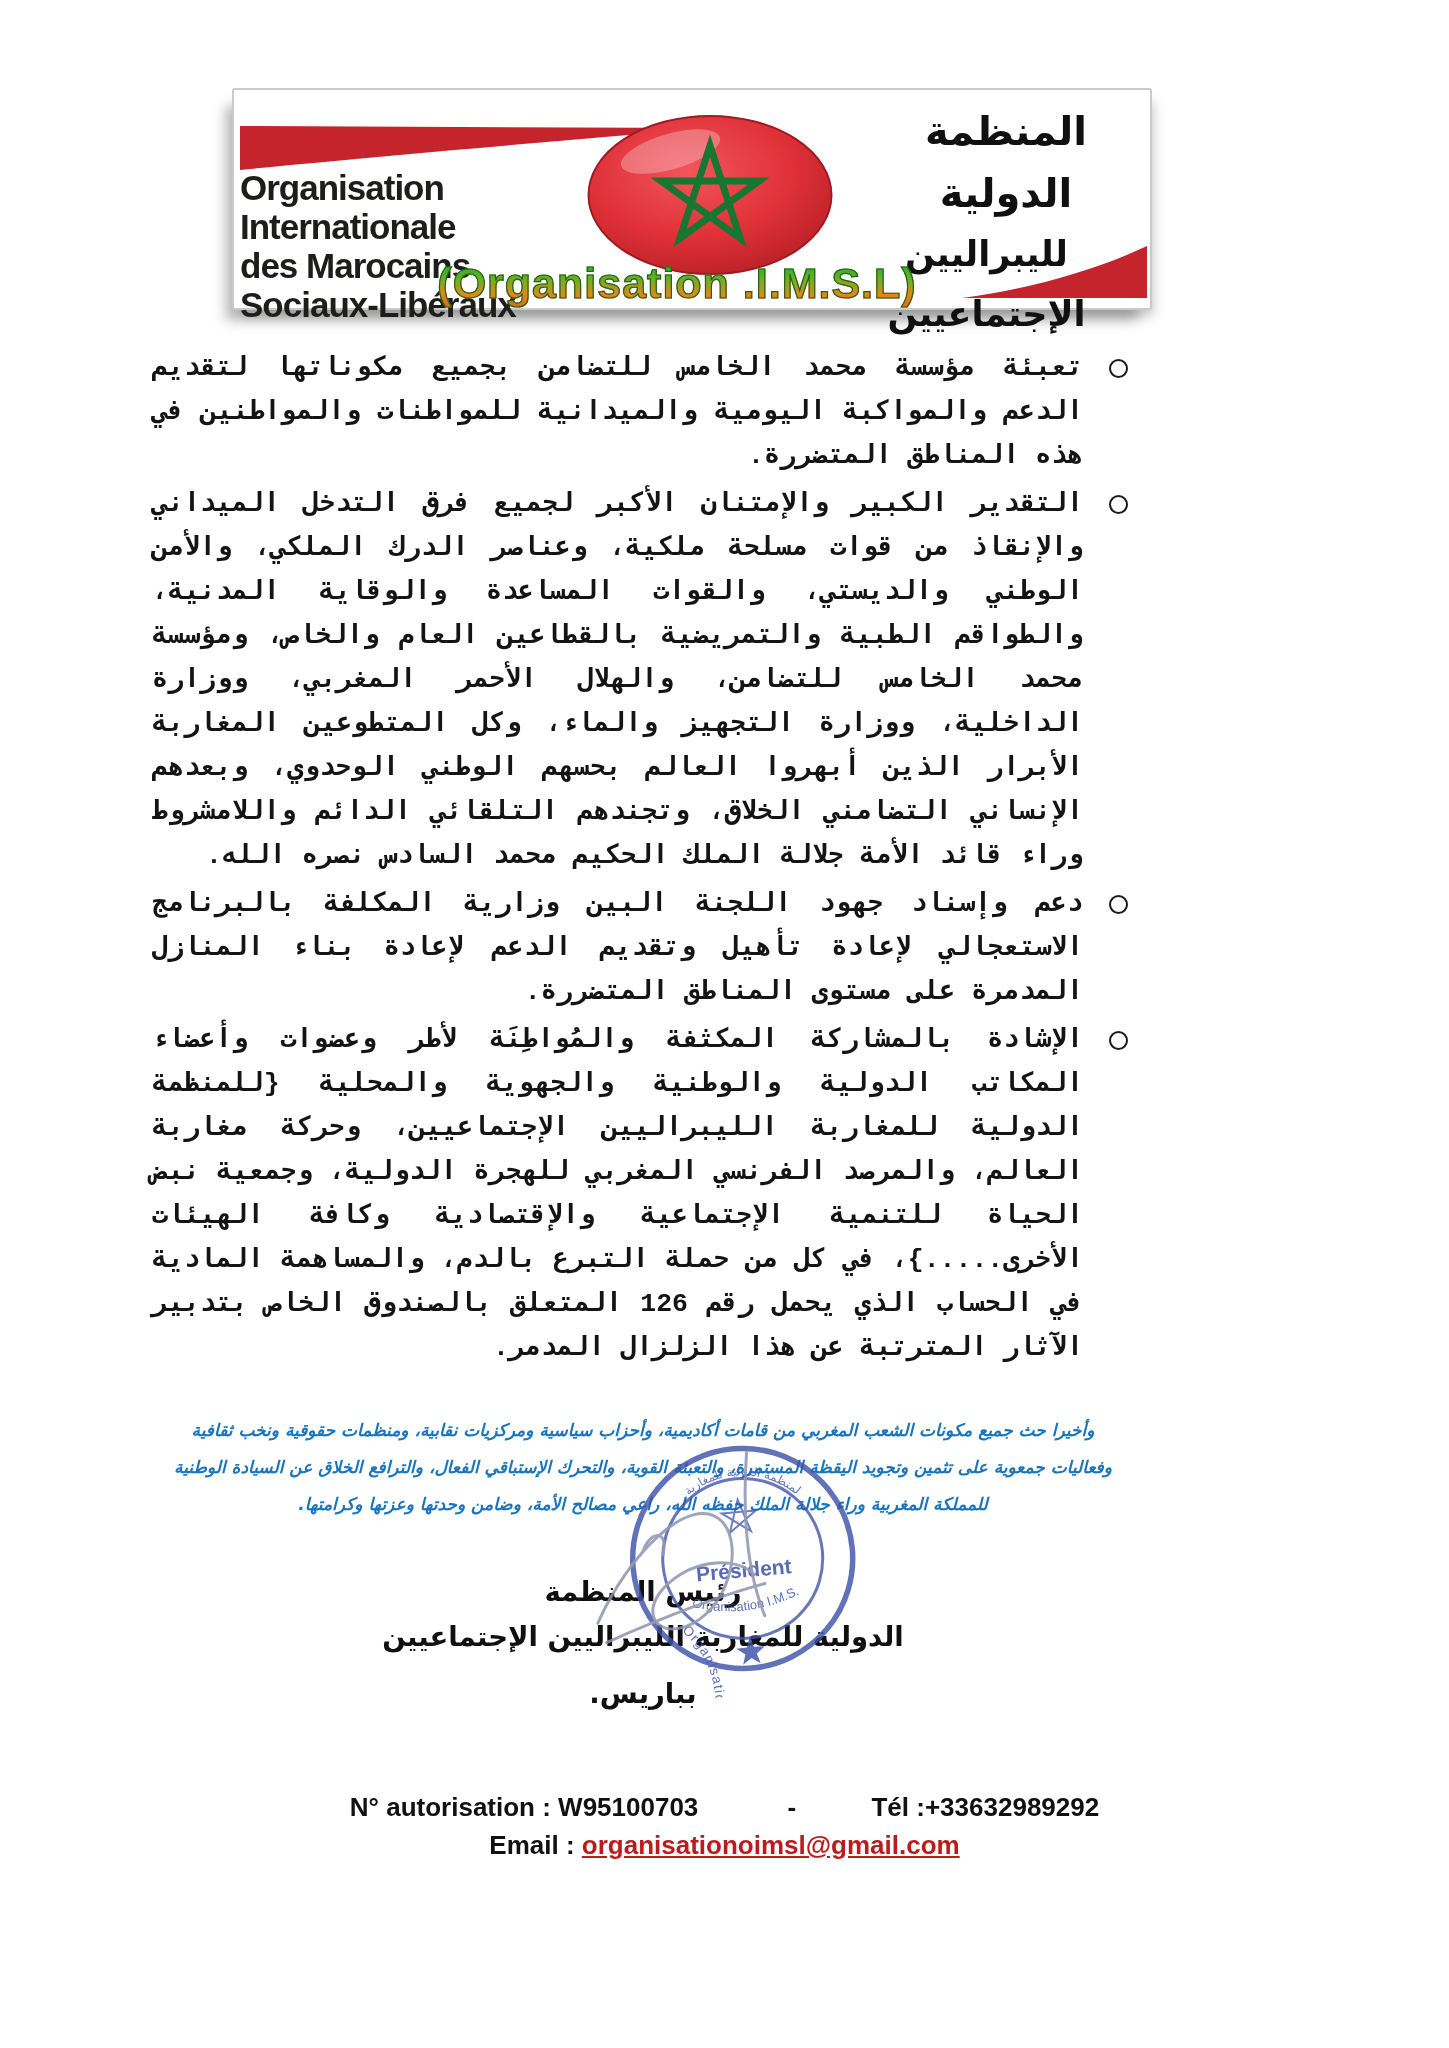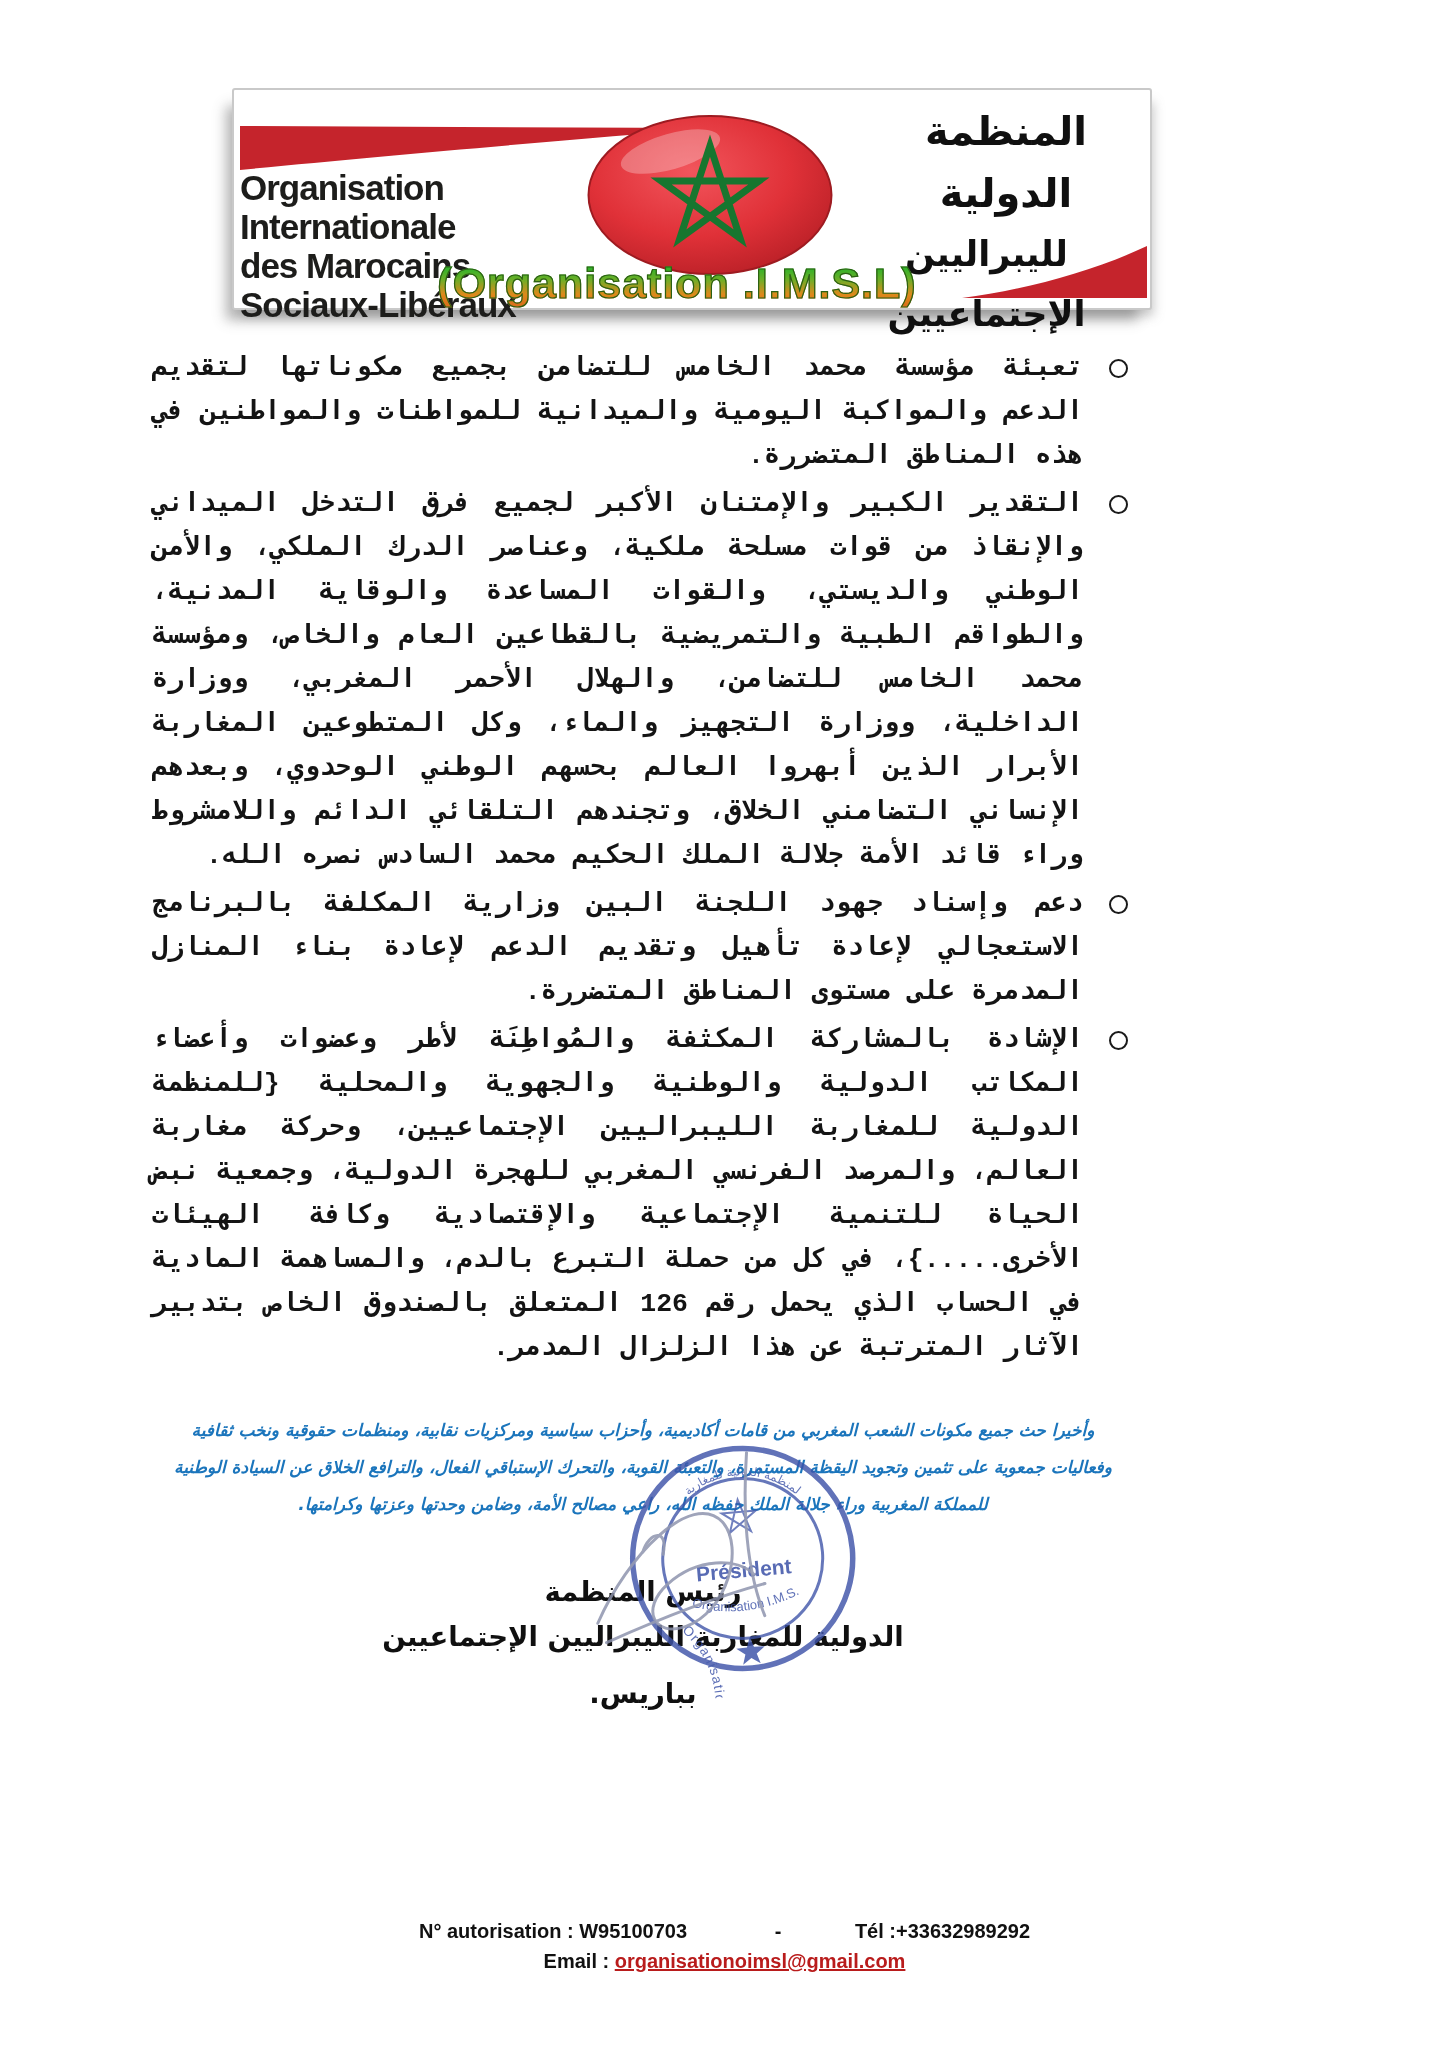--- a/index.html
+++ b/index.html
@@ -39,22 +39,22 @@
   .closing{margin:42px 14px 0 14px;text-align:center;font-style:italic;color:#1b75bc;
            font-size:17px;line-height:37px;}
   .sig-block{margin-top:46px;text-align:center;color:#101010;line-height:45px;font-size:27.5px;}
   .sig-city{margin-top:12px;}
 
   
   .stamp{position:absolute;left:548px;top:1428px;width:330px;height:270px;
          transform:rotate(-5deg);opacity:.93;}
 
   
-  .footer{position:absolute;left:0;right:0;top:1920px;text-align:center;
-          font-family:"Liberation Sans",sans-serif;font-weight:bold;font-size:20px;color:#111;}
+  .footer{position:absolute;left:0;right:0;top:1792px;text-align:center;
+          font-family:"Liberation Sans",sans-serif;font-weight:bold;font-size:26px;color:#111;}
   .footer .v{margin-right:14px;}
   .footer .dash{margin:0 68px;}
   .footer-line2{margin-top:7px;}
   .email-link{color:#b91c1c;text-decoration:underline;}
 </style>
 </head>
 <body>
 
 <div class="page">
 

